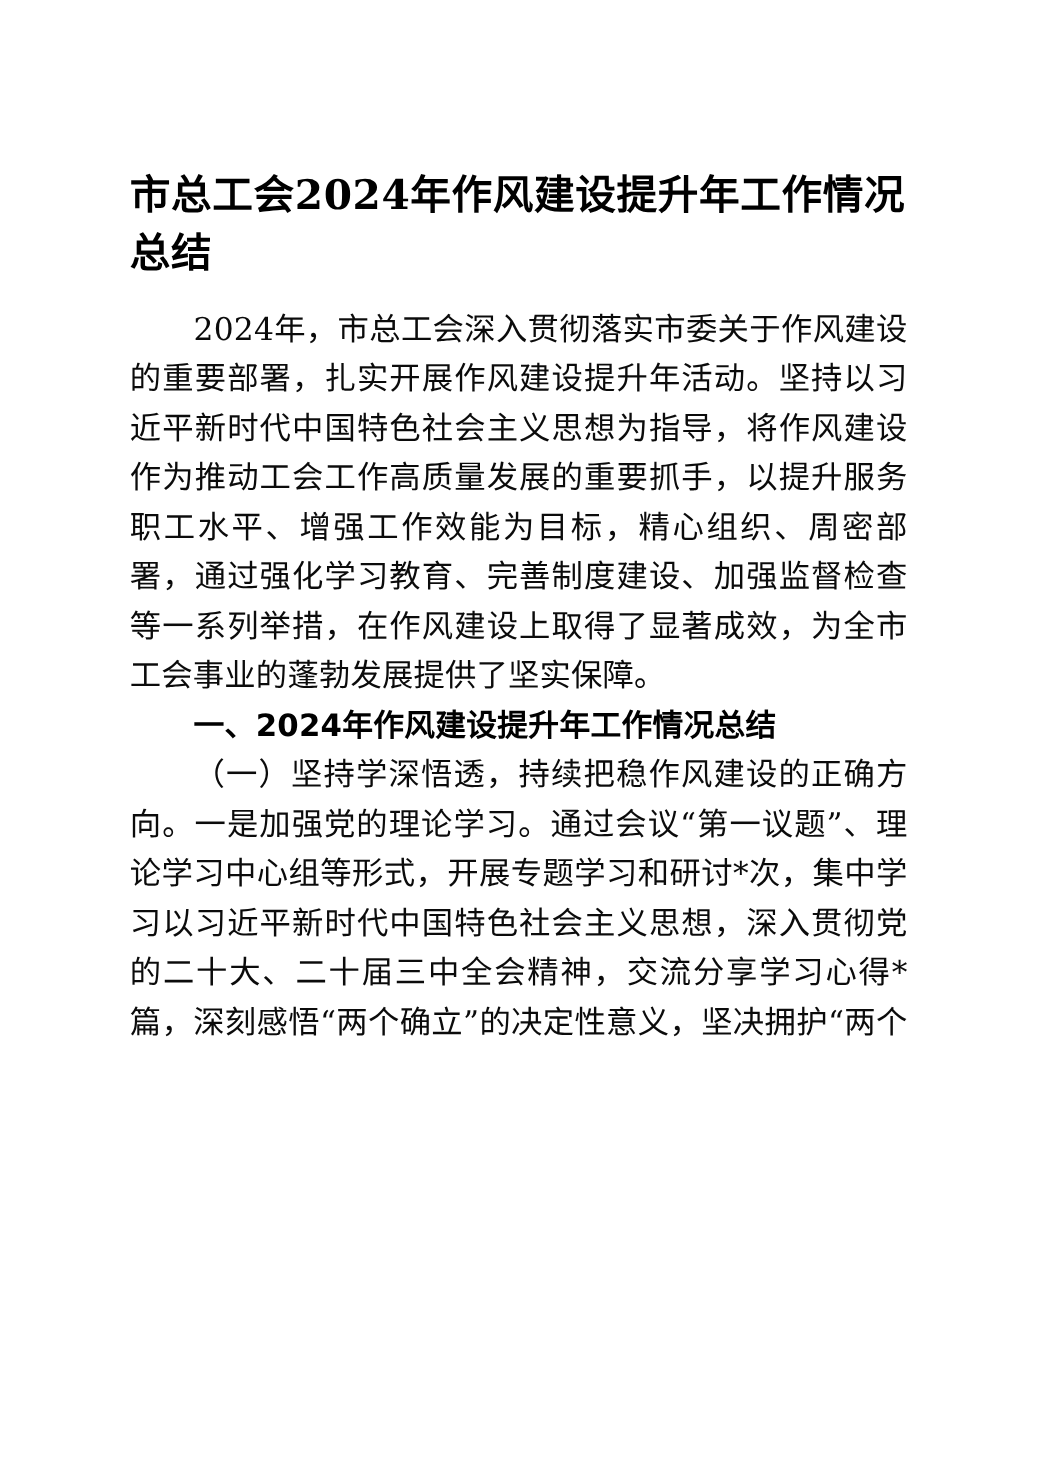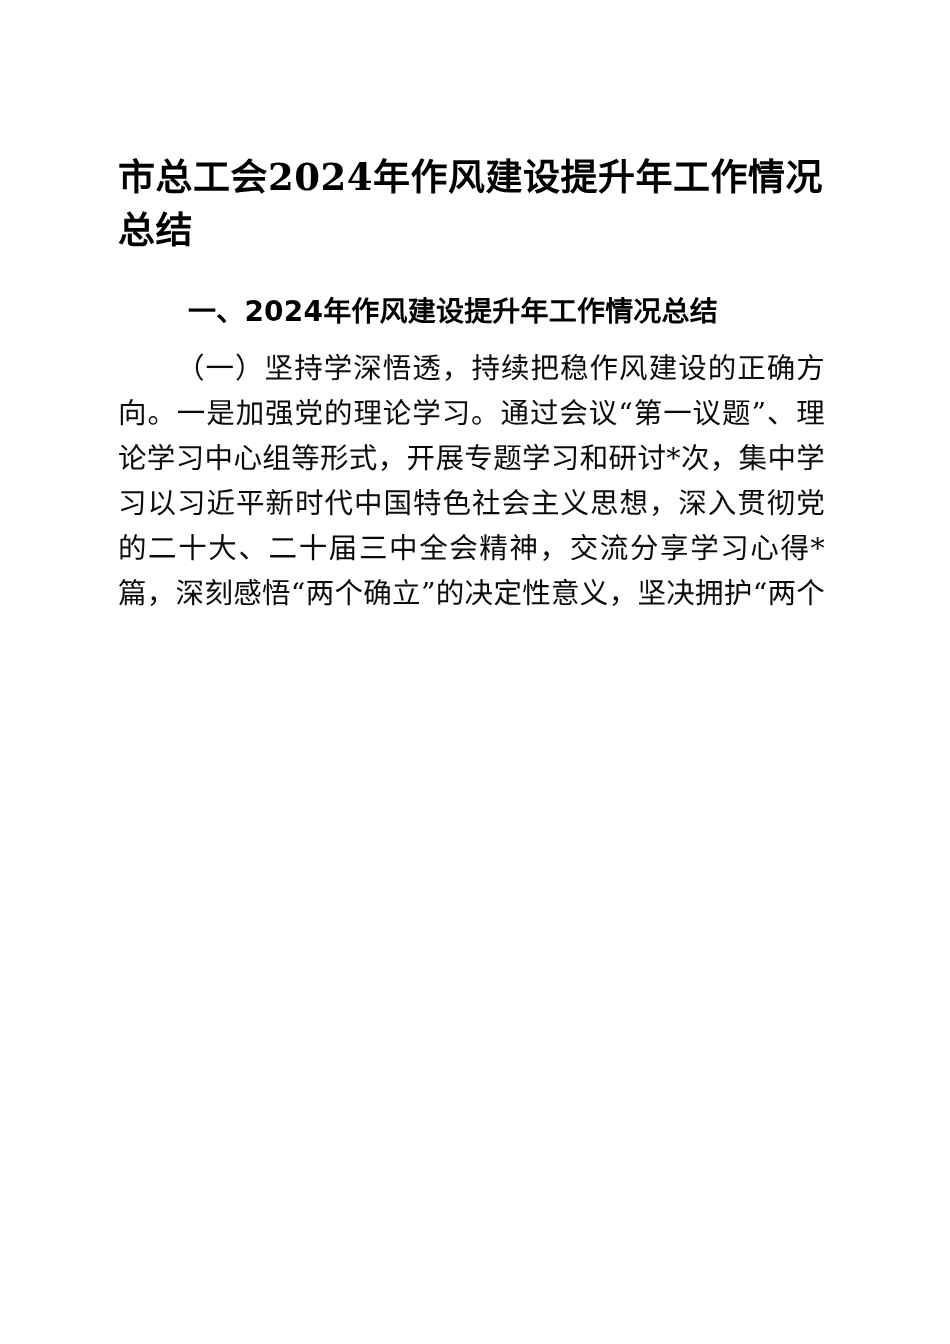--- a/index.html
+++ b/index.html
@@ -53,21 +53,21 @@
     line-height: 45px;
     color: #0b0b0b;
     text-align: justify;
     text-justify: inter-ideograph;
     text-indent: 58px;
     word-break: break-all;
     letter-spacing: 0.15px;
   }
 
   p.heading {
-    margin: 12px;
+    margin: 0;
     font-family: "DejaVu Sans", "Liberation Sans", sans-serif;
     font-weight: 700;
     font-size: 28px;
     line-height: 45px;
     color: #000000;
     text-indent: 58px;
     letter-spacing: 0.2px;
     word-break: break-all;
   }
 
@@ -79,19 +79,20 @@
 </style>
 </head>
 <body>
 
 <div class="page">
 
   <h1 class="doc-title">市总工会2024年作风建设提升年工作情况总结</h1>
 
   <div class="body-col">
 
+    <p class="para">2024年，市总工会深入贯彻落实市委关于作风建设的重要部署，扎实开展作风建设提升年活动。坚持以习近平新时代中国特色社会主义思想为指导，将作风建设作为推动工会工作高质量发展的重要抓手，以提升服务职工水平、增强工作效能为目标，精心组织、周密部署，通过强化学习教育、完善制度建设、加强监督检查等一系列举措，在作风建设上取得了显著成效，为全市工会事业的蓬勃发展提供了坚实保障。</p>
 
     <p class="heading">一、2024年作风建设提升年工作情况总结</p>
 
     <p class="para clipped">（一）坚持学深悟透，持续把稳作风建设的正确方向。一是加强党的理论学习。通过会议“第一议题”、理论学习中心组等形式，开展专题学习和研讨*次，集中学习以习近平新时代中国特色社会主义思想，深入贯彻党的二十大、二十届三中全会精神，交流分享学习心得*篇，深刻感悟“两个确立”的决定性意义，坚决拥护“两个确立”、做到“两个维护”。二是开展专题活动。认真开展“大调研、大走访、大排查、大慰问”系列活动，领导班子累计深入基层一线*人次，走访企业*家、职工*人，排查梳理问题*条，均已按要求整改完成。聚焦五一劳动节、国庆节等重要节日，全市各级工会广泛开展走访慰问困难职工活动，发放慰问资金和物资*万元。大力弘扬时代新风，开展“最美劳动者”评选活动，评选出市级“最美劳动</p>
 
   </div>
 </div>
 
 </body></html>

